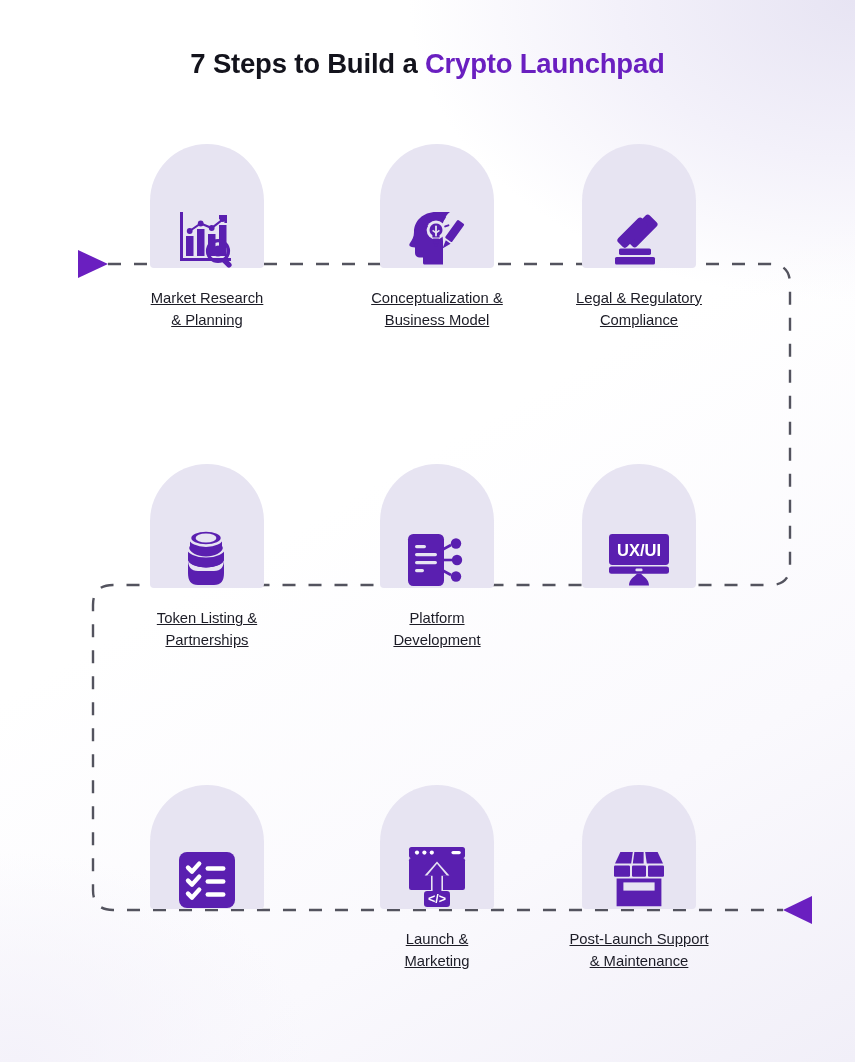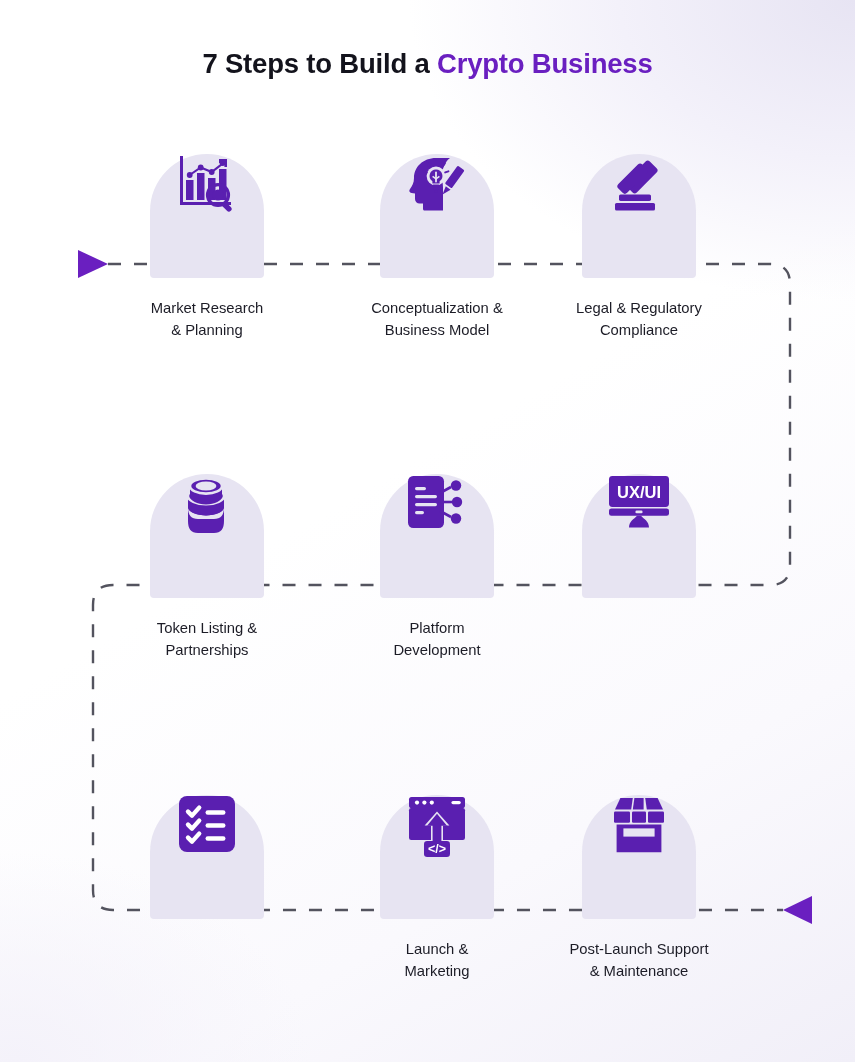--- a/index.html
+++ b/index.html
@@ -68,46 +68,47 @@
   .step.col0 { left: 92px; }
   .step.col1 { left: 322px; }
   .step.col2 { left: 524px; }
   .step.row0 { top: 144px; }
   .step.row1 { top: 464px; }
   .step.row2 { top: 785px; }
 
   .tile {
     width: 114px;
     height: 124px;
-    margin: 10px auto;
+    margin: 0 auto;
     background: #e7e4f2;
     border-radius: 57px 57px 4px 4px;
     display: flex;
-    align-items: flex-start;
+    align-items: flex-end;
     justify-content: center;
   }
   .tile svg { display: block; }
 
   .step-label {
     margin-top: 20px;
     font-size: 14.8px;
     line-height: 21.5px;
     color: #1c1c26;
     font-weight: 500;
     white-space: pre-line;
+    text-decoration: underline;
   }
 </style>
 </head>
 <body>
 
 <div id="stage">
 
   <div class="title-wrap">
     <div class="title">
-      <span>7 Steps to Build a </span><span class="accent">Crypto Business</span>
+      <span>7 Steps to Build a </span><span class="accent">Crypto Launchpad</span>
     </div>
   </div>
 
   <svg id="connector" viewBox="0 0 855 1062">
 
     <path d="M 108 264 H 770 Q 790 264 790 284 V 565 Q 790 585 770 585 H 113 Q 93 585 93 605 V 890 Q 93 910 113 910 H 783" fill="none" stroke="#53535e" stroke-width="2.4" stroke-dasharray="13 13" stroke-linecap="butt"></path>
 
     <polygon points="78,250 108,264 78,278" fill="#6a1fc0"></polygon>
 
     <polygon points="812,896 812,924 783,910" fill="#6a1fc0"></polygon>

